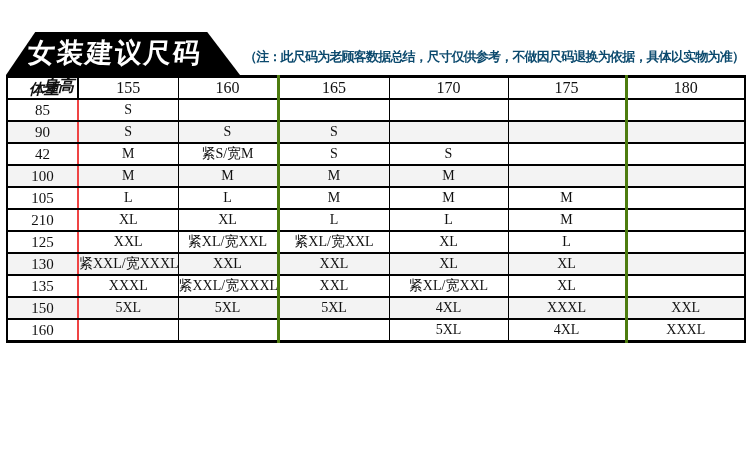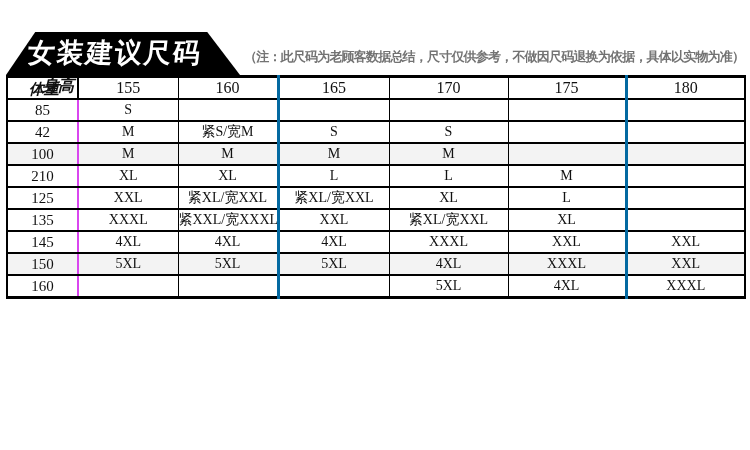--- a/index.html
+++ b/index.html
@@ -29,21 +29,21 @@
     letter-spacing:2px;
     transform:skewX(-6deg);
     white-space:nowrap;
     font-family:"Liberation Serif","DejaVu Serif",serif;
   }
 
   
   .note {
     position:absolute; left:244px; top:48px;
     width:502px; height:18px;
-    color:#737373;
+    color:#0c4a6e;
     font-family:"Liberation Sans","DejaVu Sans",sans-serif;
     font-weight:bold;
     font-size:13px;
     line-height:18px;
     letter-spacing:-0.8px;
     white-space:nowrap;
     z-index:2;
   }
 
   
@@ -70,24 +70,24 @@
     overflow:hidden;
     white-space:nowrap;
   }
   .size-table thead th {
     font-weight:normal;
     font-size:16px;
     background:#ffffff;
   }
   .size-table td.w-col {
     font-size:15px;
-    border-right:2px solid #d946ef;
+    border-right:2px solid #ef4444;
   }
   .size-table th.corner { border-right:2px solid #000; }
-  .size-table .thick-left { border-left:3px solid #0369a1; }
+  .size-table .thick-left { border-left:3px solid #4d7c0f; }
   .size-table tr.stripe td { background:#f3f3f3; }
 
   
   .corner { position:relative; }
   .corner .hh {
     position:absolute; top:1px; right:3px;
     font-size:16px; font-weight:bold; font-style:italic;
     line-height:14px;
   }
   .corner .ww {
@@ -133,73 +133,91 @@
   <tbody>
       <tr>
         <td class="w-col">85</td>
         <td>S</td>
         <td></td>
         <td class="thick-left"></td>
         <td></td>
         <td></td>
         <td class="thick-left"></td>
       </tr>
+      <tr class="stripe">
+        <td class="w-col">90</td>
+        <td>S</td>
+        <td>S</td>
+        <td class="thick-left">S</td>
+        <td></td>
+        <td></td>
+        <td class="thick-left"></td>
+      </tr>
       <tr>
         <td class="w-col">42</td>
         <td>M</td>
         <td>紧S/宽M</td>
         <td class="thick-left">S</td>
         <td>S</td>
         <td></td>
         <td class="thick-left"></td>
       </tr>
       <tr class="stripe">
         <td class="w-col">100</td>
         <td>M</td>
         <td>M</td>
         <td class="thick-left">M</td>
         <td>M</td>
         <td></td>
+        <td class="thick-left"></td>
+      </tr>
+      <tr>
+        <td class="w-col">105</td>
+        <td>L</td>
+        <td>L</td>
+        <td class="thick-left">M</td>
+        <td>M</td>
+        <td>M</td>
         <td class="thick-left"></td>
       </tr>
       <tr>
         <td class="w-col">210</td>
         <td>XL</td>
         <td>XL</td>
         <td class="thick-left">L</td>
         <td>L</td>
         <td>M</td>
         <td class="thick-left"></td>
       </tr>
       <tr>
         <td class="w-col">125</td>
         <td>XXL</td>
         <td>紧XL/宽XXL</td>
         <td class="thick-left">紧XL/宽XXL</td>
         <td>XL</td>
         <td>L</td>
+        <td class="thick-left"></td>
+      </tr>
+      <tr class="stripe">
+        <td class="w-col">130</td>
+        <td>紧XXL/宽XXXL</td>
+        <td>XXL</td>
+        <td class="thick-left">XXL</td>
+        <td>XL</td>
+        <td>XL</td>
         <td class="thick-left"></td>
       </tr>
       <tr>
         <td class="w-col">135</td>
         <td>XXXL</td>
         <td>紧XXL/宽XXXL</td>
         <td class="thick-left">XXL</td>
         <td>紧XL/宽XXL</td>
         <td>XL</td>
         <td class="thick-left"></td>
-      </tr>
-      <tr>
-        <td class="w-col">145</td>
-        <td>4XL</td>
-        <td>4XL</td>
-        <td class="thick-left">4XL</td>
-        <td>XXXL</td>
-        <td>XXL</td>
-        <td class="thick-left">XXL</td>
       </tr>
       <tr class="stripe">
         <td class="w-col">150</td>
         <td>5XL</td>
         <td>5XL</td>
         <td class="thick-left">5XL</td>
         <td>4XL</td>
         <td>XXXL</td>
         <td class="thick-left">XXL</td>
       </tr>

